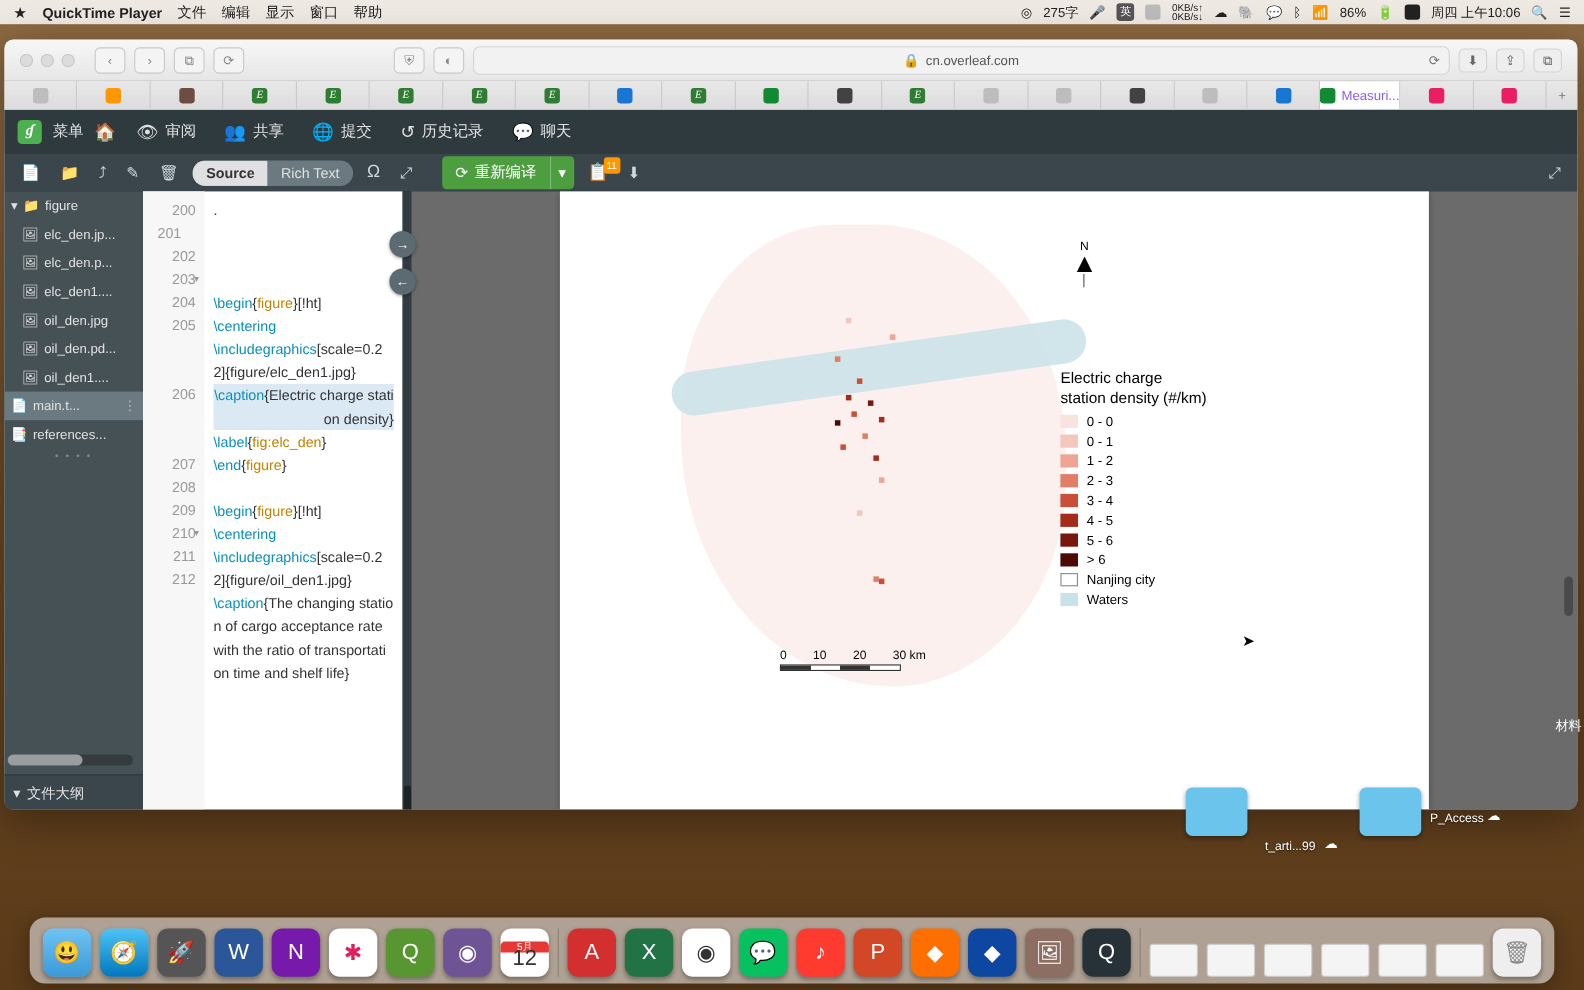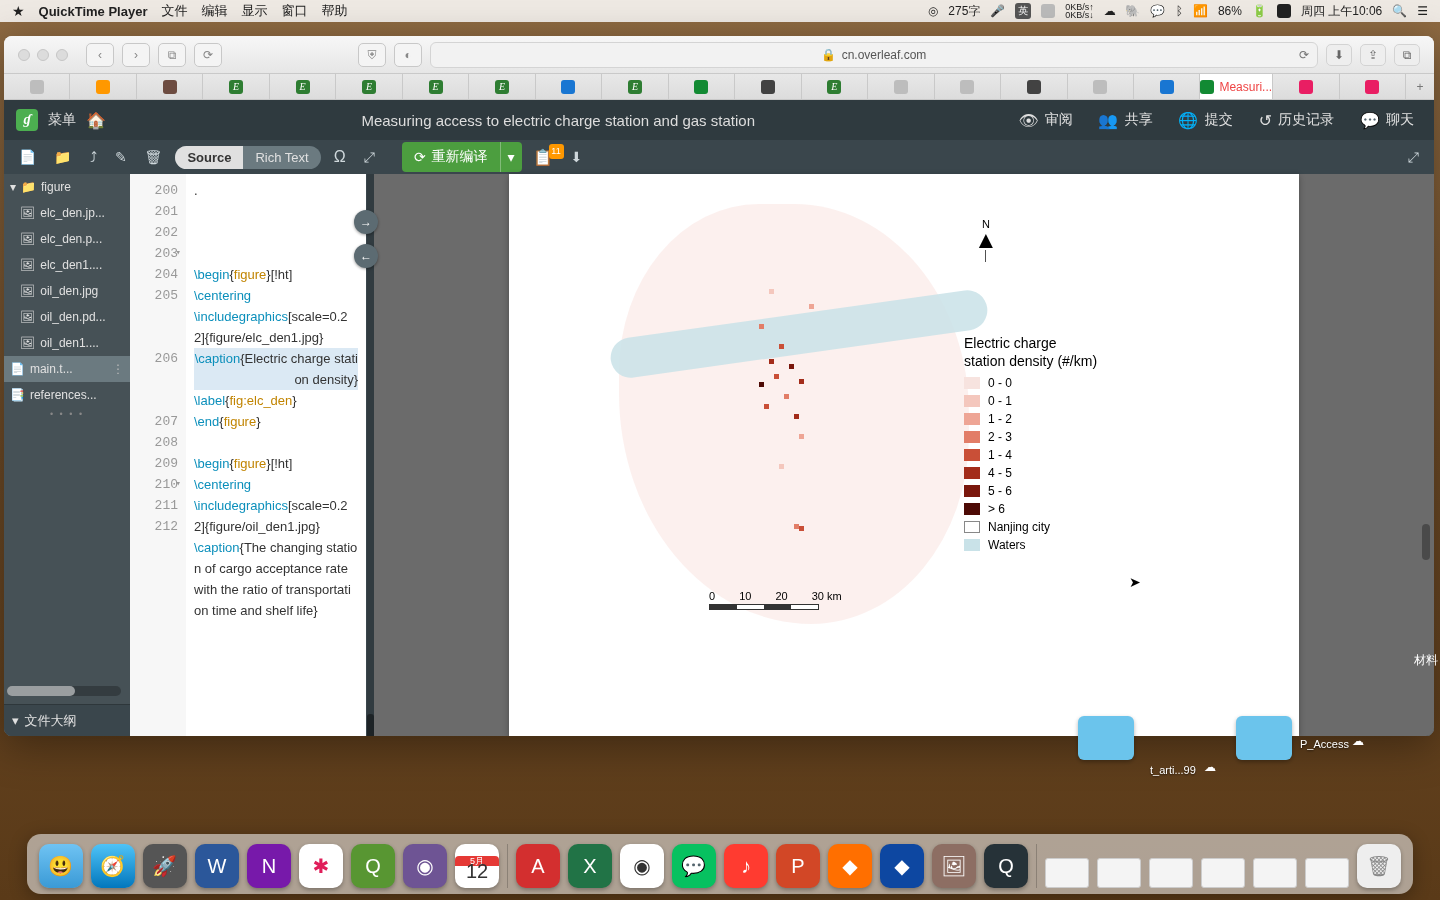--- a/index.html
+++ b/index.html
@@ -22,21 +22,21 @@
 .traffic span { width:12px;height:12px;border-radius:50%; background:#dcdcdc; border:1px solid #c6c6c6;}
 .navbtn { width:28px;height:24px;border:1px solid #c8c8c8;border-radius:5px;background:#f4f4f4;display:flex;align-items:center;justify-content:center;font-size:12px;color:#888;}
 .addr { flex:1; height:26px; background:#f2f2f2; border:1px solid #d4d4d4; border-radius:6px; display:flex; align-items:center; justify-content:center; gap:5px; font-size:12px; color:#555; position:relative;}
 .rload { position:absolute; right:8px; color:#777;}
 .sficon { width:26px;height:22px; background:#eee; border:1px solid #d3d3d3; border-radius:5px; display:flex;align-items:center;justify-content:center;font-size:12px;color:#666;}
 
 
 .tabstrip { height:26px; background:linear-gradient(#e8e8e8,#dcdcdc); display:flex; align-items:stretch; border-bottom:1px solid #c9c9c9;}
 .tab { flex:1; display:flex; align-items:center; justify-content:center; border-right:1px solid #c9c9c9; font-size:12px; color:#777; position:relative; gap:5px;}
 .tab:last-child{ border-right:none; flex:0 0 28px;}
-.tab.active{ background:#fff; color:#ef4444;}
+.tab.active{ background:#fff; color:#8b5cf6;}
 .tab .favicon{ width:14px;height:14px; border-radius:3px;}
 .tab .green{ background:#2e7d32;}
 .tab .grey{ background:#bdbdbd;}
 .tab .orange{ background:#ff9800;}
 .tab .blue{ background:#1976d2;}
 .tab .pink{ background:#e91e63;}
 .tab .brown{ background:#6d4c41;}
 .tab .dark{ background:#424242;}
 .tab .olgreen{ background:#128a33;}
 
@@ -70,21 +70,21 @@
 .fileside .row .dots{ margin-left:auto; color:#bbb;}
 .fileside .ficn{ font-size:12px;}
 .fileside .hscroll{ position:absolute; left:3px; right:9px; bottom:40px; height:10px; background:rgba(0,0,0,.25); border-radius:5px;}
 .fileside .hscroll .thumb{ width:60%; height:100%; background:rgba(255,255,255,.5); border-radius:5px;}
 .gripper{ text-align:center; color:#888; font-size:9px; letter-spacing:2px; padding:1px 0;}
 .outline{ background:#3a464c; height:32px; display:flex; align-items:center; gap:6px; padding:0 8px; font-size:13px; border-top:1px solid #2e373b; position:absolute; bottom:0; left:0; right:0;}
 
 
 .editorwrap { position:relative; width:236px; background:#fff; display:flex; min-width:0;}
 .gutter{ width:56px; text-align:right; padding:6px 8px 6px 0; font-family:Menlo,Monaco,monospace; font-size:13px; color:#999; background:#f7f7f7; user-select:none; line-height:21px;}
-.gutter .num{ display:block; height:21px;font-family:Liberation Mono, monospace;}
+.gutter .num{ display:block; height:21px;}
 .gutter .fold{ position:relative;}
 .gutter .fold::after{ content:"▾"; position:absolute; right:-3px; font-size:9px; color:#999;}
 .code { flex:1; padding:6px 8px; font-family:Menlo,Monaco,monospace; font-size:13px; line-height:21px; color:#333; white-space:pre-wrap; word-break:break-all; overflow:hidden;}
 .code .kw{ color:#0b8fbb;}
 .code .arg{ color:#c18401;}
 .code .nm{ color:#333;}
 .codehl{ background:#dbe9f4; display:block;text-align:right;}
 .syncknob{ position:absolute; top:36px; right:-12px; width:24px; height:24px; background:#5c6b72; border-radius:50%; color:#fff; font-size:12px; display:flex; align-items:center; justify-content:center; z-index:2; box-shadow:0 1px 3px rgba(0,0,0,.4);}
 .syncknob.k2{ top:70px;}
 .divider{ width:8px; background:#3a464c; position:relative;}
@@ -248,21 +248,20 @@
     <div class="tab">
         <span>+</span>
       </div>
   </div>
 
   <div class="ol">
     <div class="olbar">
       <span class="logo">ɠ</span>
       <span>菜单</span>
       <span class="ticn">🏠</span>
-      <span class="ptitle">Measuring access to electric charge station and gas station</span>
       <span class="tact">
           <span class="ticn">👁</span>
           <span>审阅</span>
         </span>
       <span class="tact">
           <span class="ticn">👥</span>
           <span>共享</span>
         </span>
       <span class="tact">
           <span class="ticn">🌐</span>
@@ -353,21 +352,21 @@
             <span>▾</span>
             <span>文件大纲</span>
           </div>
       </div>
 
       <div class="editorwrap">
         <div class="syncknob">→</div>
         <div class="syncknob k2">←</div>
         <div class="gutter" id="gutter">
             <span class="num" style="height: 21px;">200</span>
-            <span class="num" style="height: 21px;">201</span>
+            <span class="num" style="height: 21px; text-align: center;">201</span>
             <span class="num" style="height: 21px;">202</span>
             <span class="num fold" style="height: 21px;">203</span>
             <span class="num" style="height: 21px;">204</span>
             <span class="num" style="height: 63px;">205</span>
             <span class="num" style="height: 63px;">206</span>
             <span class="num" style="height: 21px;">207</span>
             <span class="num" style="height: 21px;">208</span>
             <span class="num" style="height: 21px;">209</span>
             <span class="num fold" style="height: 21px;">210</span>
             <span class="num" style="height: 21px;">211</span>
@@ -422,21 +421,21 @@
                 <div class="li">
                   <span class="sw" style="background: rgb(238, 165, 149);"></span>
                   <span>1 - 2</span>
                 </div>
                 <div class="li">
                   <span class="sw" style="background: rgb(226, 125, 103);"></span>
                   <span>2 - 3</span>
                 </div>
                 <div class="li">
                   <span class="sw" style="background: rgb(201, 79, 55);"></span>
-                  <span>1 - 4</span>
+                  <span>3 - 4</span>
                 </div>
                 <div class="li">
                   <span class="sw" style="background: rgb(163, 44, 26);"></span>
                   <span>4 - 5</span>
                 </div>
                 <div class="li">
                   <span class="sw" style="background: rgb(122, 23, 12);"></span>
                   <span>5 - 6</span>
                 </div>
                 <div class="li">

